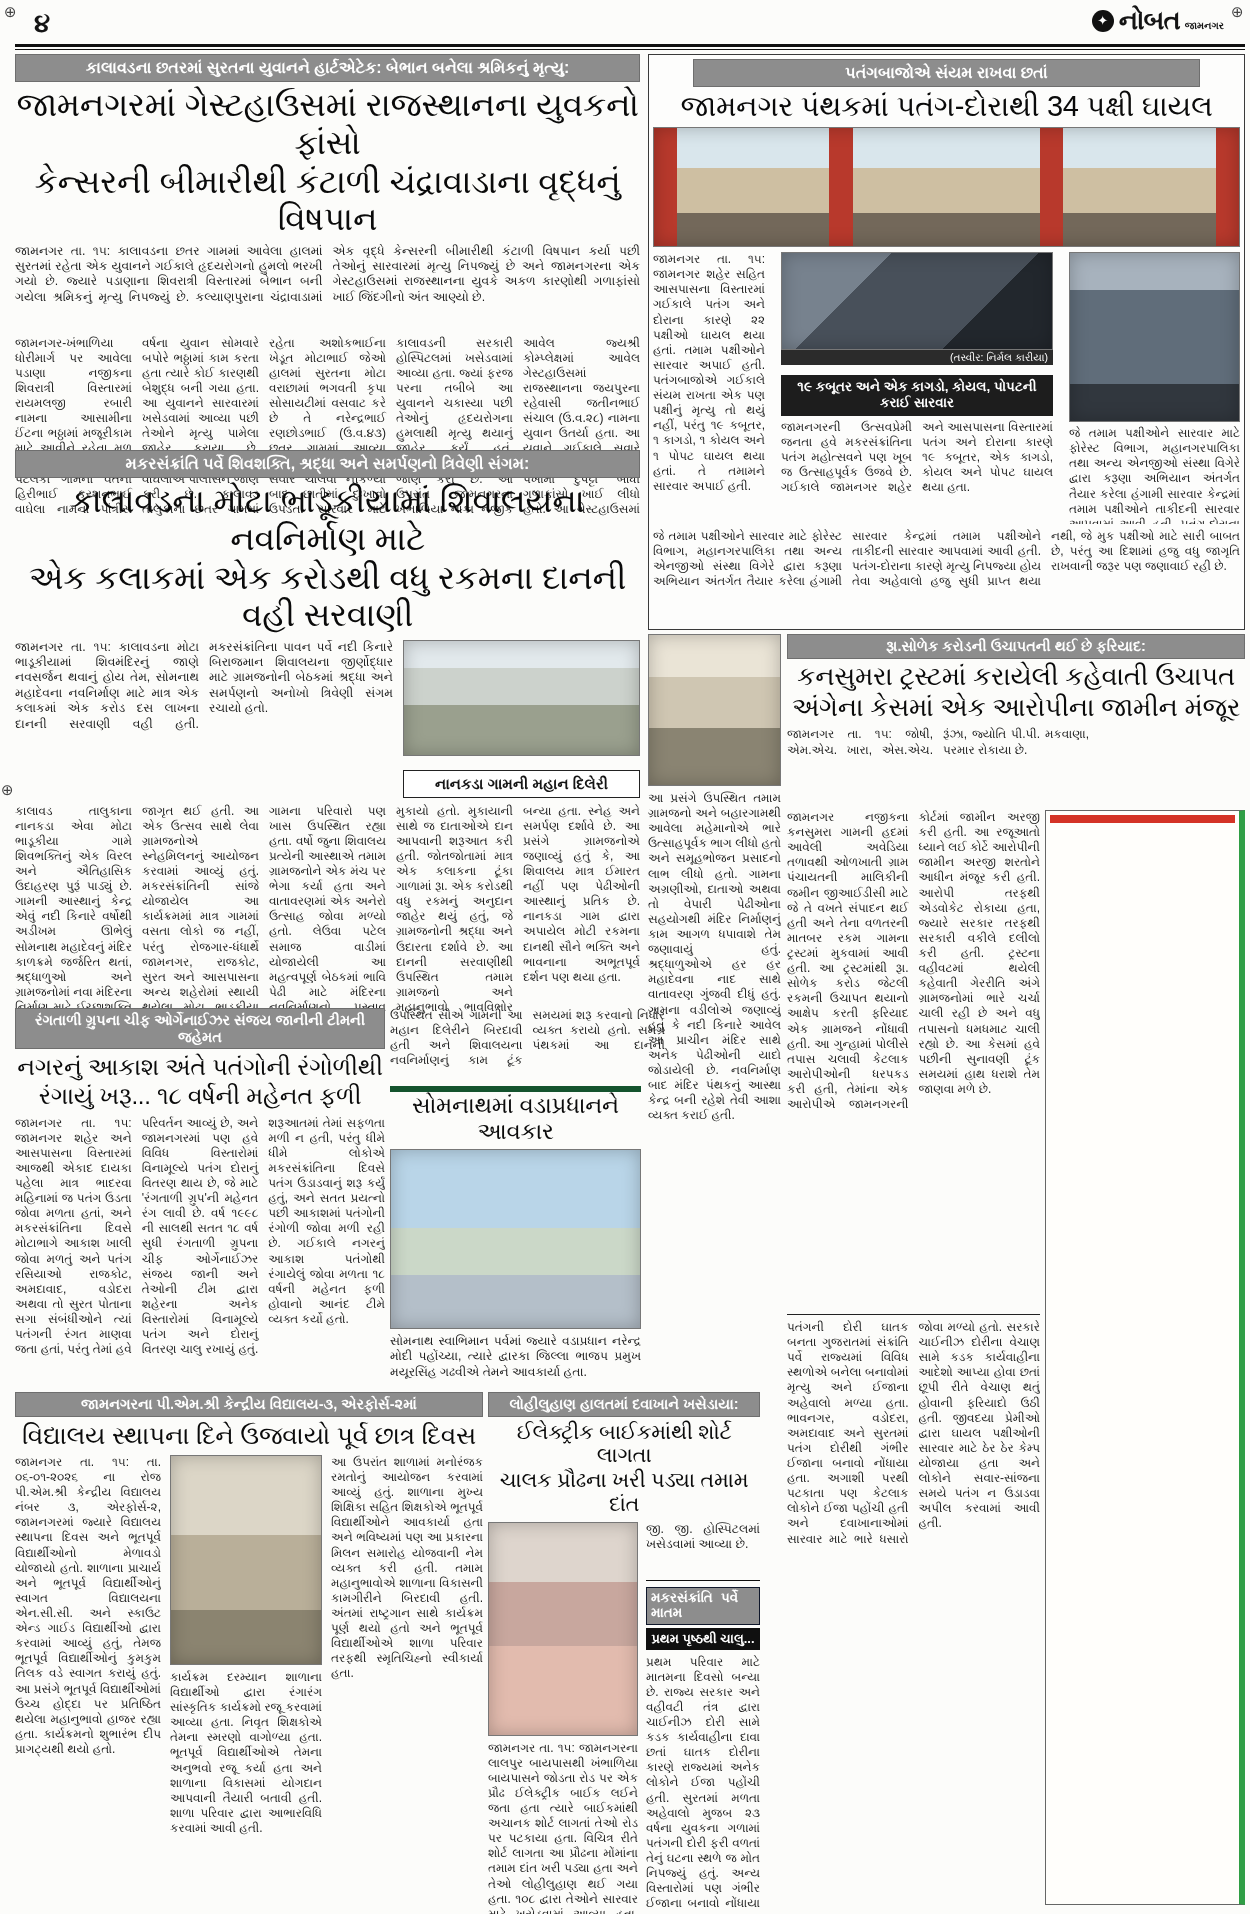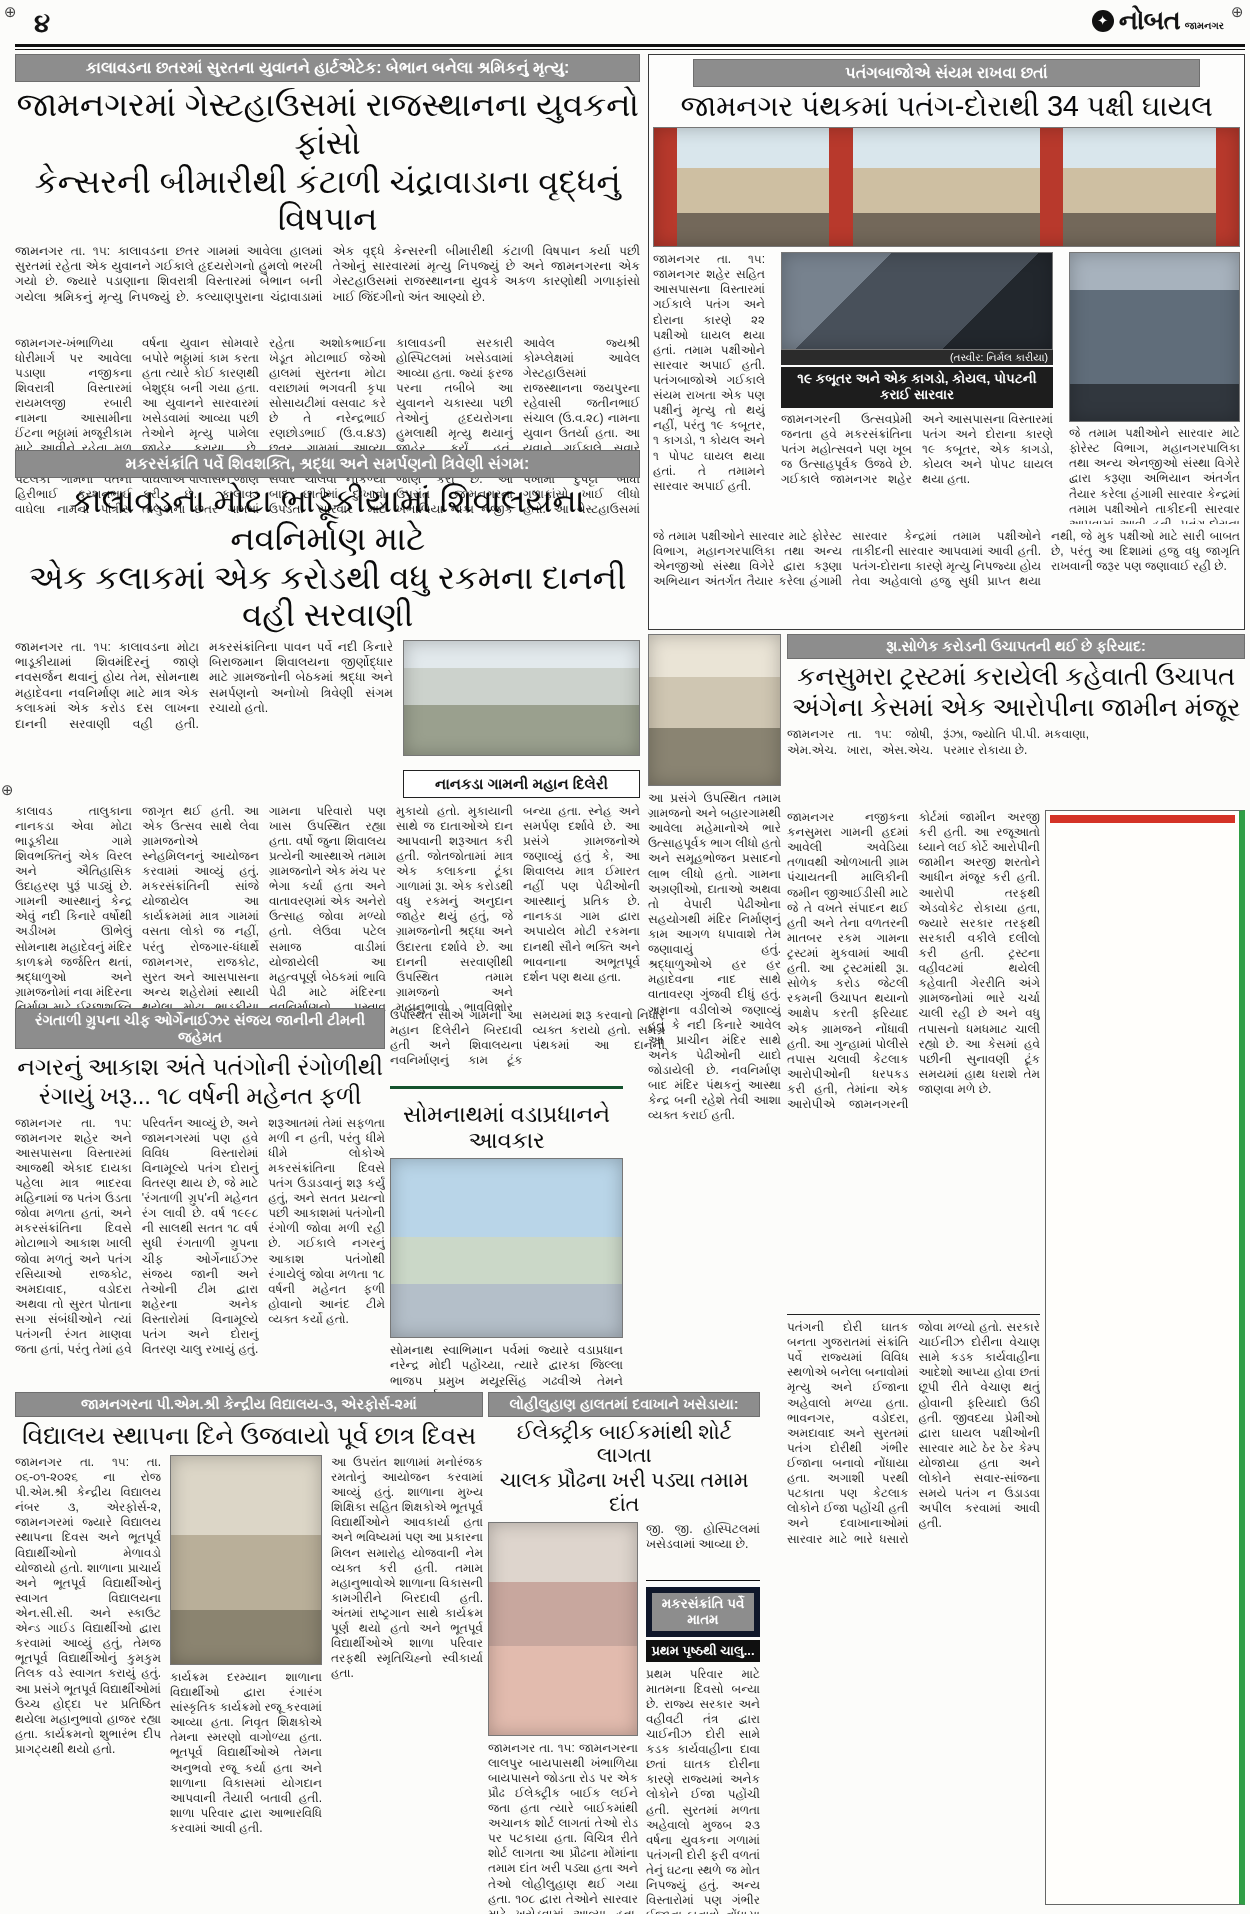--- a/index.html
+++ b/index.html
@@ -27,21 +27,21 @@
   .cols2{column-count:2;column-gap:10px;}
   .cols3{column-count:3;column-gap:10px;}
   .cols5{column-count:5;column-gap:10px;}
   .prelines{white-space:pre-line;}
   .ph{border:1px solid #777;box-shadow:inset 0 0 18px rgba(0,0,0,.25);}
   .capbar{background:#1d1d1d;color:#fff;font-weight:700;font-size:13.5px;text-align:center;padding:4px 3px;line-height:1.2;}
   .credit{background:#2b2b2b;color:#fff;font-size:10.5px;text-align:right;padding:1px 5px;}
   .boxed-cap{border:1.5px solid #222;font-weight:800;text-align:center;font-size:15px;padding:4px 2px;background:#fff;}
   .banner-red{background:#d43326;color:#fff;font-weight:800;font-size:14px;padding:4px 8px;}
   .banner-black{background:#101010;color:#fff;font-weight:800;font-size:13px;text-align:center;padding:3px 4px;}
-  .gray-head{background:#8d8d8d;color:#fff;font-weight:800;font-size:13.5px;text-align:center;padding:3px 4px;border:6px solid #0f172a;}
+  .gray-head{background:#8d8d8d;color:#fff;font-weight:800;font-size:13.5px;padding:3px 4px;border:1px solid #0f172a;font-family:Liberation Mono, monospace;}
   .box{border:1.5px solid #3a3a3a;background:#fdfdfc;}
   
   .ph-event{background:
      linear-gradient(90deg,#b8392c 0 4%,rgba(0,0,0,0) 4% 30%,#b8392c 30% 34%,rgba(0,0,0,0) 34% 66%,#b8392c 66% 70%,rgba(0,0,0,0) 70% 96%,#b8392c 96%),
      linear-gradient(180deg,#d9e6ec 0 34%,#cebfa2 34% 72%,#73685a 72%);}
   .ph-bird{background:linear-gradient(135deg,#77828e 0 30%,#48505a 30% 70%,#22272d 70%);}
   .ph-birdman{background:linear-gradient(180deg,#a7b2bd 0 22%,#606d7a 22% 78%,#31373e 78%);}
   .ph-hall{background:linear-gradient(180deg,#eae4d6 0 28%,#cfc6b2 28% 62%,#8a8472 62%);}
   .ph-crowd{background:linear-gradient(180deg,#e2e9ec 0 24%,#ccd2cc 24% 56%,#9aa08e 56%);}
   .ph-modi{background:linear-gradient(180deg,#b9d5e8 0 44%,#cbd8c8 44% 70%,#b4bfc9 70%);}
@@ -87,21 +87,21 @@
 
   <div class="abs box" style="left:648px;top:54px;width:597px;height:576px;padding:4px;">
     <div class="kicker" style="margin:0 40px;">પતંગબાજોએ સંયમ રાખવા છતાં</div>
     <div class="hl" style="font-size:29px;margin-top:3px;">જામનગર પંથકમાં પતંગ-દોરાથી 34 પક્ષી ઘાયલ</div>
     <div class="ph ph-event" style="margin-top:4px;height:118px;"></div>
     <div style="display:flex;gap:16px;margin-top:5px;height:272px;">
       <div class="body-txt" style="width:112px;flex:none;">જામનગર તા. ૧૫: જામનગર શહેર સહિત આસપાસના વિસ્તારમાં ગઈકાલે પતંગ અને દોરાના કારણે ૨૨ પક્ષીઓ ઘાયલ થયા હતાં. તમામ પક્ષીઓને સારવાર અપાઈ હતી. પતંગબાજોએ ગઈકાલે સંયમ રાખતા એક પણ પક્ષીનું મૃત્યુ તો થયું નહીં, પરંતુ ૧૯ કબૂતર, ૧ કાગડો, ૧ કોયલ અને ૧ પોપટ ઘાયલ થયા હતાં. તે તમામને સારવાર અપાઈ હતી.</div>
       <div style="width:272px;flex:none;display:flex;flex-direction:column;">
         <div class="ph ph-bird" style="height:96px;"></div>
         <div class="credit">(તસ્વીર: નિર્મલ કારીયા)</div>
-        <div class="capbar" style="margin-top:2px;">૧૯ કબૂતર અને એક કાગડો, કોયલ, પોપટની કરાઈ સારવાર</div>
+        <div class="capbar" style="margin-top:10px;">૧૯ કબૂતર અને એક કાગડો, કોયલ, પોપટની કરાઈ સારવાર</div>
         <div class="body-txt cols2" style="margin-top:4px;flex:1;">જામનગરની ઉત્સવપ્રેમી જનતા હવે મકરસંક્રાંતિના પતંગ મહોત્સવને પણ ખૂબ જ ઉત્સાહપૂર્વક ઉજવે છે. ગઈકાલે જામનગર શહેર અને આસપાસના વિસ્તારમાં પતંગ અને દોરાના કારણે ૧૯ કબૂતર, એક કાગડો, કોયલ અને પોપટ ઘાયલ થયા હતા.</div>
       </div>
       <div style="flex:1;display:flex;flex-direction:column;">
         <div class="ph ph-birdman" style="height:168px;"></div>
         <div class="body-txt" style="margin-top:4px;flex:1;">જે તમામ પક્ષીઓને સારવાર માટે ફોરેસ્ટ વિભાગ, મહાનગરપાલિકા તથા અન્ય એનજીઓ સંસ્થા વિગેરે દ્વારા કરૂણા અભિયાન અંતર્ગત તૈયાર કરેલા હંગામી સારવાર કેન્દ્રમાં તમામ પક્ષીઓને તાકીદની સારવાર આપવામાં આવી હતી.
 
 પતંગ-દોરાના કારણે મૃત્યુ નિપજ્યા હોય તેવા અહેવાલો હજુ સુધી પ્રાપ્ત થયા નથી, જે મુક પક્ષીઓ માટે સારી બાબત છે, પરંતુ આ દિશામાં હજુ વધુ જાગૃતિ રાખવાની જરૂર પણ જણાવાઈ રહી છે.</div>
       </div>
     </div>
     <div class="body-txt cols3" style="margin-top:5px;height:118px;">જે તમામ પક્ષીઓને સારવાર માટે ફોરેસ્ટ વિભાગ, મહાનગરપાલિકા તથા અન્ય એનજીઓ સંસ્થા વિગેરે દ્વારા કરૂણા અભિયાન અંતર્ગત તૈયાર કરેલા હંગામી સારવાર કેન્દ્રમાં તમામ પક્ષીઓને તાકીદની સારવાર આપવામાં આવી હતી.
@@ -158,21 +158,21 @@
     <div class="kicker small">રંગતાળી ગ્રુપના ચીફ ઓર્ગેનાઈઝર સંજય જાનીની ટીમની જહેમત</div>
     <div class="hl" style="font-size:24px;margin-top:4px;">નગરનું આકાશ અંતે પતંગોની રંગોળીથી</div>
     <div class="hl" style="font-size:24px;margin-top:2px;">રંગાયું ખરૂ... ૧૮ વર્ષની મહેનત ફળી</div>
     <div class="body-txt cols3" style="margin-top:6px;height:282px;">જામનગર તા. ૧૫: જામનગર શહેર અને આસપાસના વિસ્તારમાં આજથી એકાદ દાયકા પહેલા માત્ર ભાદરવા મહિનામાં જ પતંગ ઉડતા જોવા મળતા હતાં, અને મકરસંક્રાંતિના દિવસે મોટાભાગે આકાશ ખાલી જોવા મળતું અને પતંગ રસિયાઓ રાજકોટ, અમદાવાદ, વડોદરા અથવા તો સુરત પોતાના સગા સંબંધીઓને ત્યાં પતંગની રંગત માણવા જતા હતાં, પરંતુ તેમાં હવે પરિવર્તન આવ્યું છે, અને
 
 જામનગરમાં પણ હવે વિવિધ વિસ્તારોમાં વિનામૂલ્યે પતંગ દોરાનું વિતરણ થાય છે, જે માટે 'રંગતાળી ગ્રુપ'ની મહેનત રંગ લાવી છે. વર્ષ ૧૯૯૮ ની સાલથી સતત ૧૮ વર્ષ સુધી રંગતાળી ગ્રુપના ચીફ ઓર્ગેનાઈઝર સંજય જાની અને તેઓની ટીમ દ્વારા શહેરના અનેક વિસ્તારોમાં વિનામૂલ્યે પતંગ અને દોરાનું વિતરણ ચાલુ રખાયું હતું.
 
 શરૂઆતમાં તેમાં સફળતા મળી ન હતી, પરંતુ ધીમે ધીમે લોકોએ મકરસંક્રાંતિના દિવસે પતંગ ઉડાડવાનું શરૂ કર્યું હતું, અને સતત પ્રયત્નો પછી આકાશમાં પતંગોની રંગોળી જોવા મળી રહી છે. ગઈકાલે નગરનું આકાશ પતંગોથી રંગાયેલું જોવા મળતા ૧૮ વર્ષની મહેનત ફળી હોવાનો આનંદ ટીમે વ્યક્ત કર્યો હતો.</div>
   </div>
 
-  <div class="abs" style="left:390px;top:1086px;width:233px;height:300px;border-top:3px solid #14532d;padding-top:12px;">
+  <div class="abs" style="left:390px;top:1086px;width:251px;height:300px;border-top:6px solid #14532d;padding-top:0;">
     <div class="hl" style="font-size:23px;">સોમનાથમાં વડાપ્રધાનને આવકાર</div>
     <div class="ph ph-modi" style="margin-top:5px;height:178px;"></div>
     <div class="body-txt" style="margin-top:5px;height:78px;font-size:12.3px;">સોમનાથ સ્વાભિમાન પર્વમાં જ્યારે વડાપ્રધાન નરેન્દ્ર મોદી પહોંચ્યા, ત્યારે દ્વારકા જિલ્લા ભાજપ પ્રમુખ મયૂરસિંહ ગઢવીએ તેમને આવકાર્યા હતા.</div>
   </div>
 
   <div class="abs" style="left:15px;top:1392px;width:468px;height:513px;">
     <div class="kicker small">જામનગરના પી.એમ.શ્રી કેન્દ્રીય વિદ્યાલય-૩, એરફોર્સ-૨માં</div>
     <div class="hl" style="font-size:25px;margin-top:4px;">વિદ્યાલય સ્થાપના દિને ઉજવાયો પૂર્વ છાત્ર દિવસ</div>
     <div style="display:flex;gap:9px;margin-top:6px;height:438px;">
       <div class="body-txt" style="width:146px;flex:none;">જામનગર તા. ૧૫: તા. ૦૬-૦૧-૨૦૨૬ ના રોજ પી.એમ.શ્રી કેન્દ્રીય વિદ્યાલય નંબર ૩, એરફોર્સ-૨, જામનગરમાં જ્યારે વિદ્યાલય સ્થાપના દિવસ અને ભૂતપૂર્વ વિદ્યાર્થીઓનો મેળાવડો યોજાયો હતો. શાળાના પ્રાચાર્ય અને ભૂતપૂર્વ વિદ્યાર્થીઓનું સ્વાગત વિદ્યાલયના એન.સી.સી. અને સ્કાઉટ એન્ડ ગાઈડ વિદ્યાર્થીઓ દ્વારા કરવામાં આવ્યું હતું, તેમજ ભૂતપૂર્વ વિદ્યાર્થીઓનું કુમકુમ તિલક વડે સ્વાગત કરાયું હતું. આ પ્રસંગે ભૂતપૂર્વ વિદ્યાર્થીઓમાં ઉચ્ચ હોદ્દા પર પ્રતિષ્ઠિત થયેલા મહાનુભાવો હાજર રહ્યા હતા. કાર્યક્રમનો શુભારંભ દીપ પ્રાગટ્યથી થયો હતો.</div>

